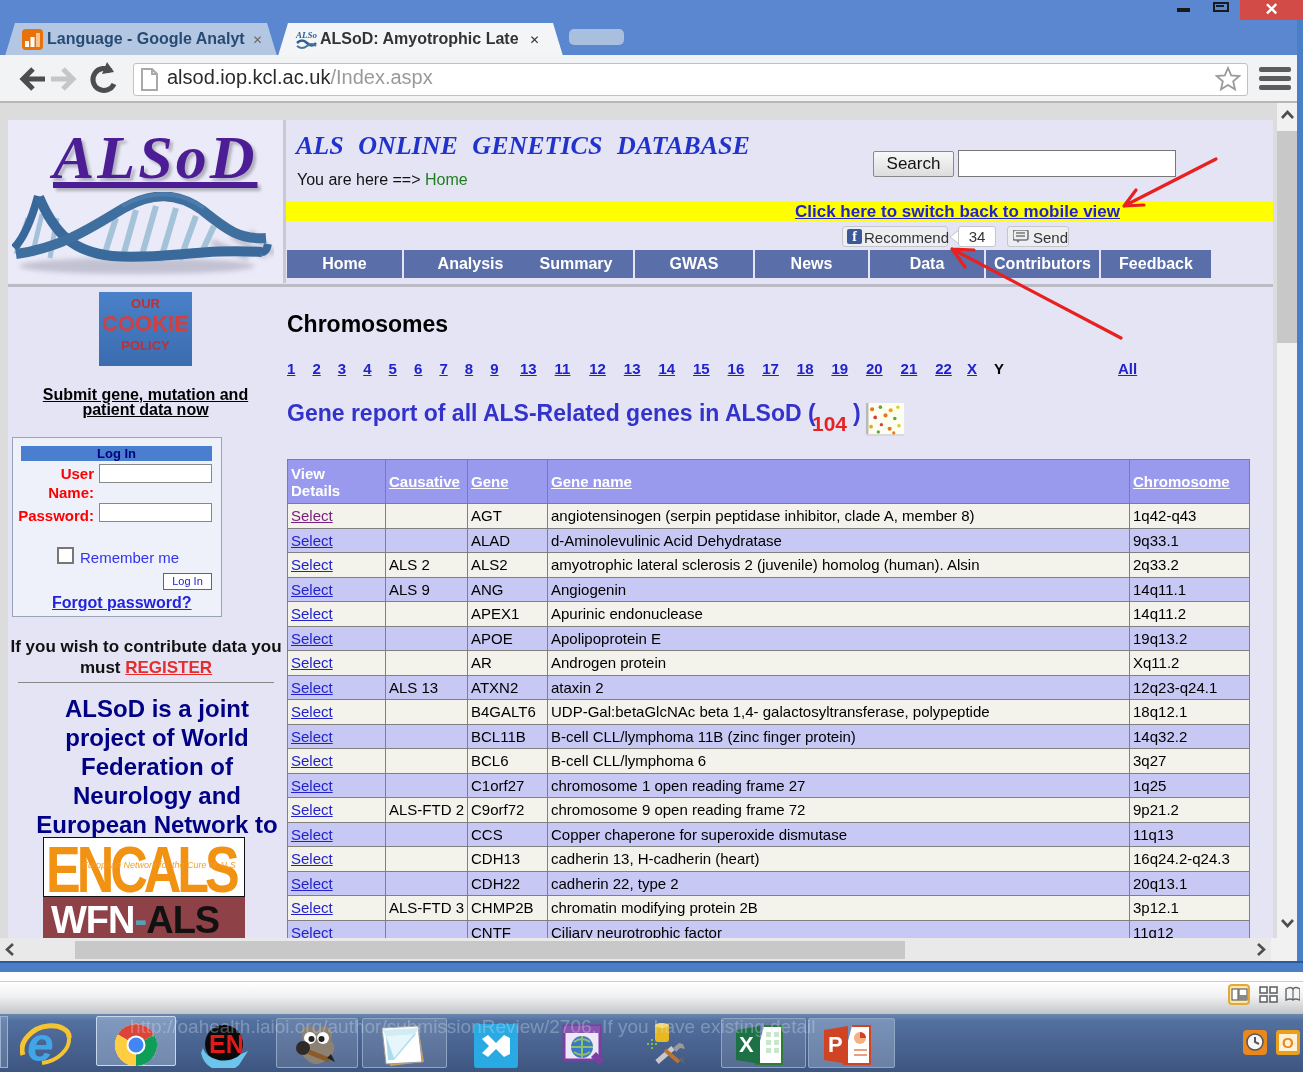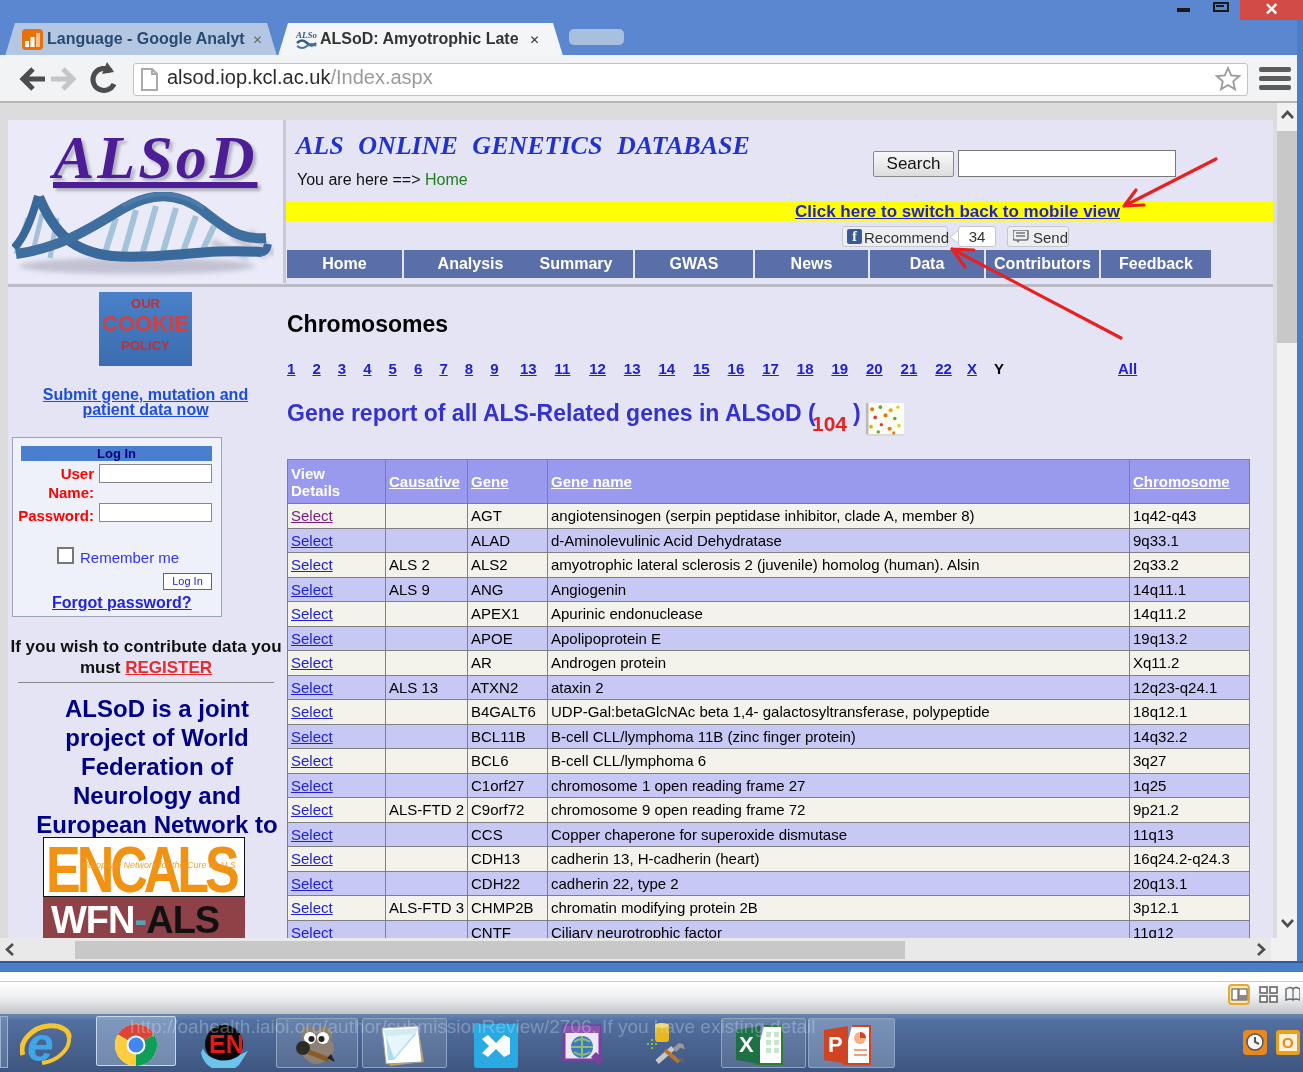--- a/index.html
+++ b/index.html
@@ -52,21 +52,21 @@
 
 
 #navbar { left:287px; top:250px; width:927px; height:28px; }
 .navbtn { position:absolute; top:0; height:28px; background:#5a6fa9; color:#fff; font-size:16px; font-weight:bold; text-align:center; line-height:28px; }
 
 
 #cookie { left:99px; top:292px; width:93px; height:74px; background:linear-gradient(#4a81c8,#3b6cb0); text-align:center; }
 #cookie .s1 { font-size:13px; font-weight:bold; color:#c03030; margin-top:5px; line-height:14px;}
 #cookie .s2 { font-size:22px; font-weight:bold; color:#d04040; line-height:26px; }
 #cookie .s3 { font-size:13px; font-weight:bold; color:#c03030; line-height:14px; margin-top:2px; }
-#submitlink { left:8px; top:387px; width:275px; text-align:center; font-size:16px; font-weight:bold; color:#1d4ed8; text-decoration:underline; line-height:15px;}
+#submitlink { left:8px; top:387px; width:275px; text-align:center; font-size:16px; font-weight:bold; color:#000000; text-decoration:underline; line-height:15px;}
 #loginbox { left:12px; top:437px; width:210px; height:180px; background:#eef1fa; border:1px solid #9aa4b8; }
 #loginhdr { left:21px; top:446px; width:191px; height:15px; background:#4a7fd0; color:#000080; font-size:13px; font-weight:bold; text-align:center; line-height:15px; }
 .redlbl { position:absolute; color:#f00; font-weight:bold; font-size:15px; line-height:19px; text-align:right; }
 .loginput { position:absolute; width:113px; height:19px; background:#fff; border:1px solid #888; }
 #rememberbox { left:57px; top:547px; width:17px; height:17px; background:#fff; border:2px solid #777; }
 #rememberlbl { left:80px; top:549px; font-size:15px; color:#3333ee; }
 #loginbtn { left:163px; top:573px; width:49px; height:17px; background:#fff; border:1px solid #3a6ea5; color:#2222cc; font-size:11px; text-align:center; line-height:15px;}
 #forgot { left:52px; top:594px; font-size:16px; font-weight:bold; color:#2323dd; text-decoration:underline; }
 #contrib { left:8px; top:636px; width:276px; text-align:center; font-size:17px; font-weight:bold; color:#111; line-height:21px;}
 #contrib .reg { color:#e82c2c; text-decoration:underline; }

